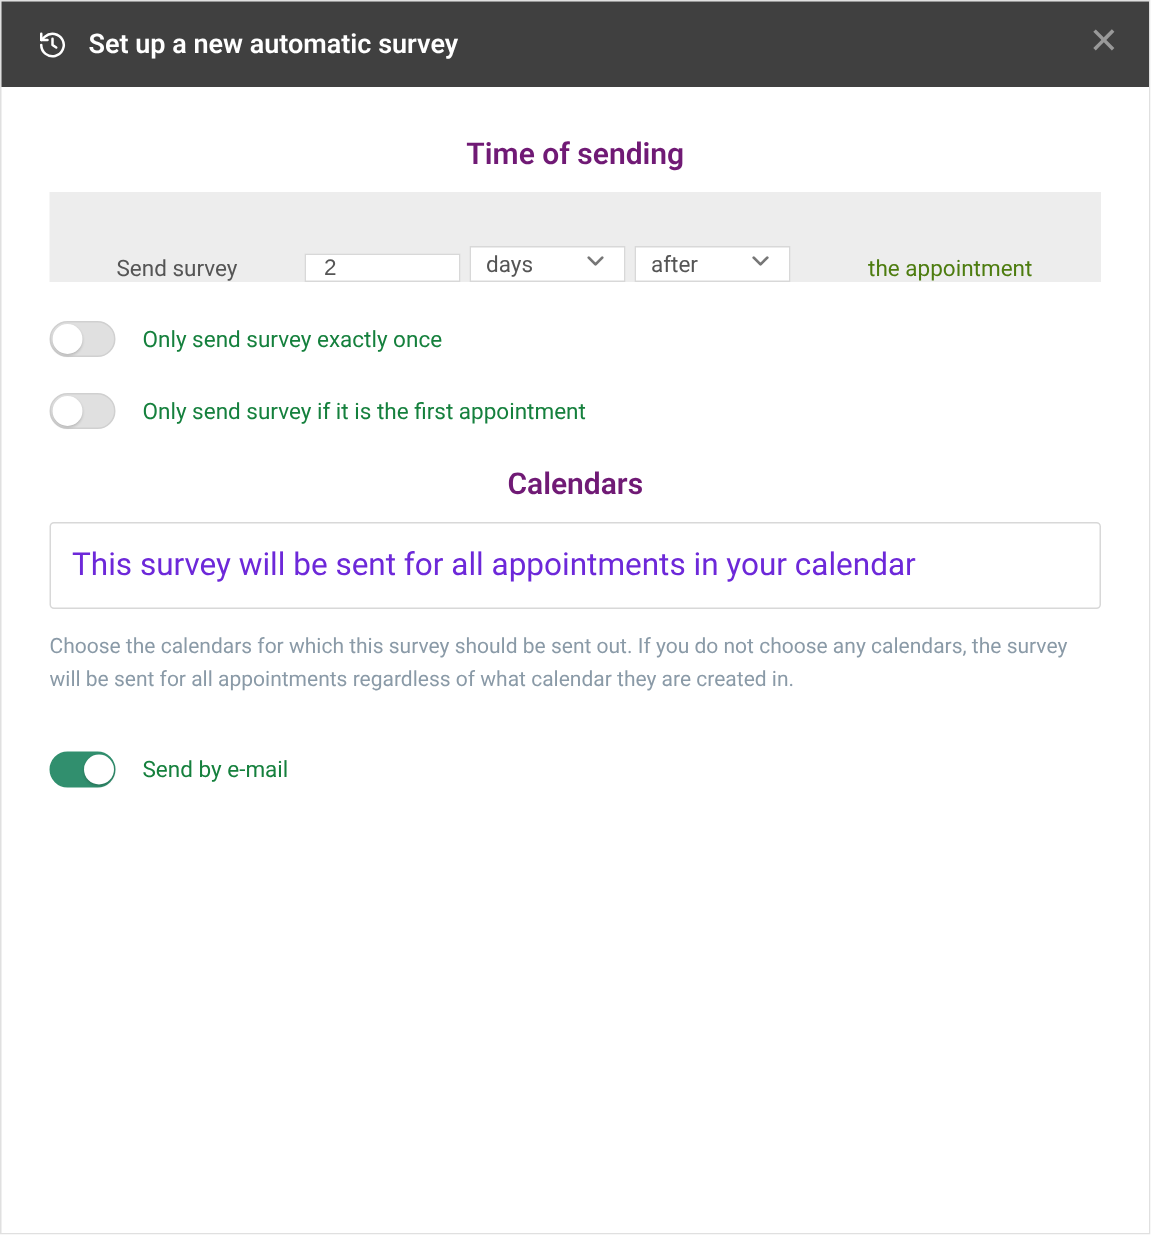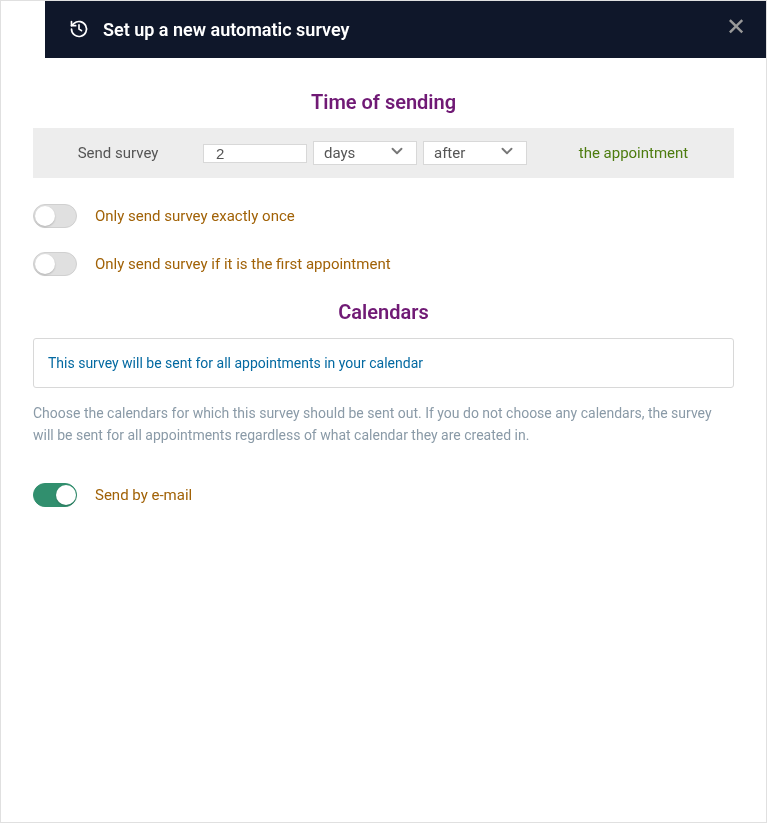--- a/index.html
+++ b/index.html
@@ -11,28 +11,27 @@
       overflow: hidden;
     }
     .modal {
       width: 100%;
       height: 100%;
       display: flex;
       flex-direction: column;
       border: 1px solid #e0e0e0;
     }
     .modal-header {
-      background: #0f172a;
+      background: #404040;
       color: #fff;
       padding: 18px 24px;
       display: flex;
-      align-items: flex-start;
+      align-items: flex-end;
       gap: 14px;
       position: relative;
-      margin-left: 44px;
     }
     .history-icon {
       display: inline-flex;
       align-items: center;
       justify-content: center;
     }
     .modal-title {
       font-size: 18px;
       font-weight: 600;
     }
@@ -53,23 +52,23 @@
     }
     .section-label {
       font-size: 20px;
       font-weight: 600;
       color: #701a75;
       margin-bottom: 14px;
       text-align: center;
     }
     .time-row {
       display: flex;
-      align-items: center;
+      align-items: flex-end;
       background: #ededed;
-      height: 50px;
+      height: 60px;
       margin-bottom: 26px;
     }
     .time-label {
       display: flex;
       align-items: center;
       justify-content: center;
       padding: 0 20px;
       color: #555;
       font-size: 15px;
       min-width: 170px;
@@ -144,32 +143,32 @@
     }
     .toggle.on {
       background: #318f6e;
       border-color: #318f6e;
     }
     .toggle.on .toggle-knob {
       left: 22px;
     }
     .toggle-label {
       font-size: 15px;
-      color: #a16207;
+      color: #15803d;
     }
     .section-block {
       margin-top: 14px;
     }
     .wide-input {
       width: 100%;
       border: 1px solid #d8d8d8;
       border-radius: 3px;
       padding: 16px 14px;
-      font-size: 14px;
-      color: #0369a1;
+      font-size: 21px;
+      color: #6d28d9;
       background: #fff;
       white-space: nowrap;
       overflow: hidden;
       text-overflow: clip;
       cursor: pointer;
     }
     .help-text {
       font-size: 14px;
       color: #8a9aa7;
       margin-top: 14px;

